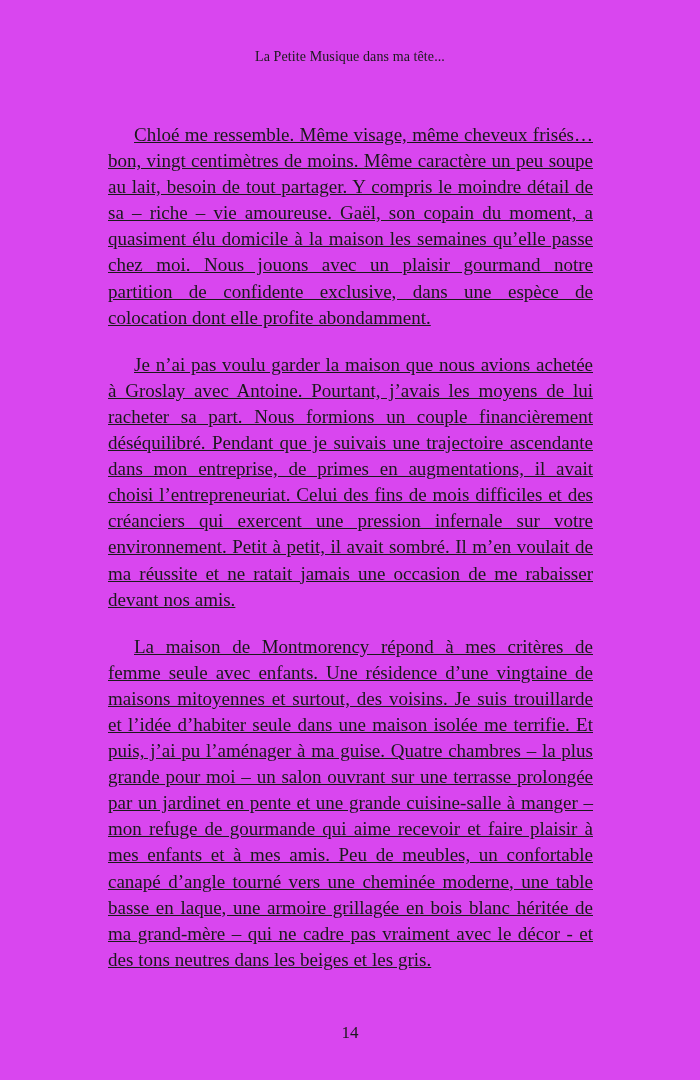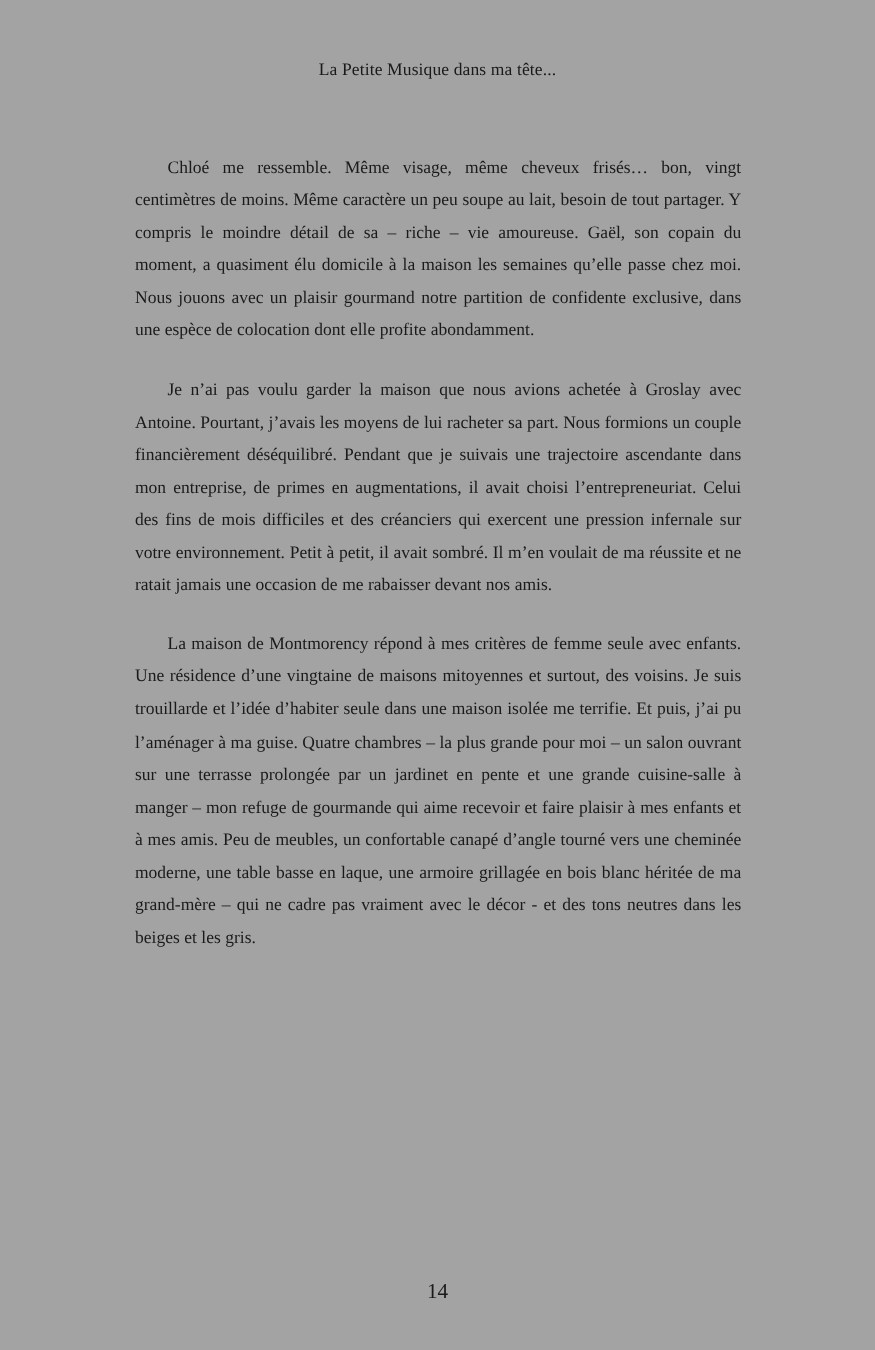--- a/index.html
+++ b/index.html
@@ -15,21 +15,21 @@
     font-family: "Liberation Serif", "DejaVu Serif", serif;
     color: #1a1a1a;
     overflow: hidden;
   }
 
   .page {
     position: absolute;
     inset: 0;
     width: 700px;
     height: 1080px;
-    background: #a3a3a3;
+    background: #d946ef;
   }
 
   
   .running-head {
     position: absolute;
     top: 48px;
     left: 0;
     width: 700px;
     text-align: center;
     font-family: "Liberation Serif", "DejaVu Serif", serif;
@@ -43,29 +43,30 @@
   
   .text-block {
     position: absolute;
     top: 122px;
     left: 108px;
     width: 485px;
   }
 
   .para {
     margin: 0 0 21px 0;
-    font-size: 14px;
+    font-size: 19px;
     line-height: 26.1px;
     text-align: justify;
     text-indent: 26px;
     text-justify: inter-word;
     hyphens: none;
     -webkit-hyphens: none;
     word-spacing: 0.1px;
     color: #1a1a1a;
+    text-decoration: underline;
   }
   .para:last-child {
     margin-bottom: 11px;
   }
 
   
   .folio {
     position: absolute;
     top: 1000px;
     left: 0;

